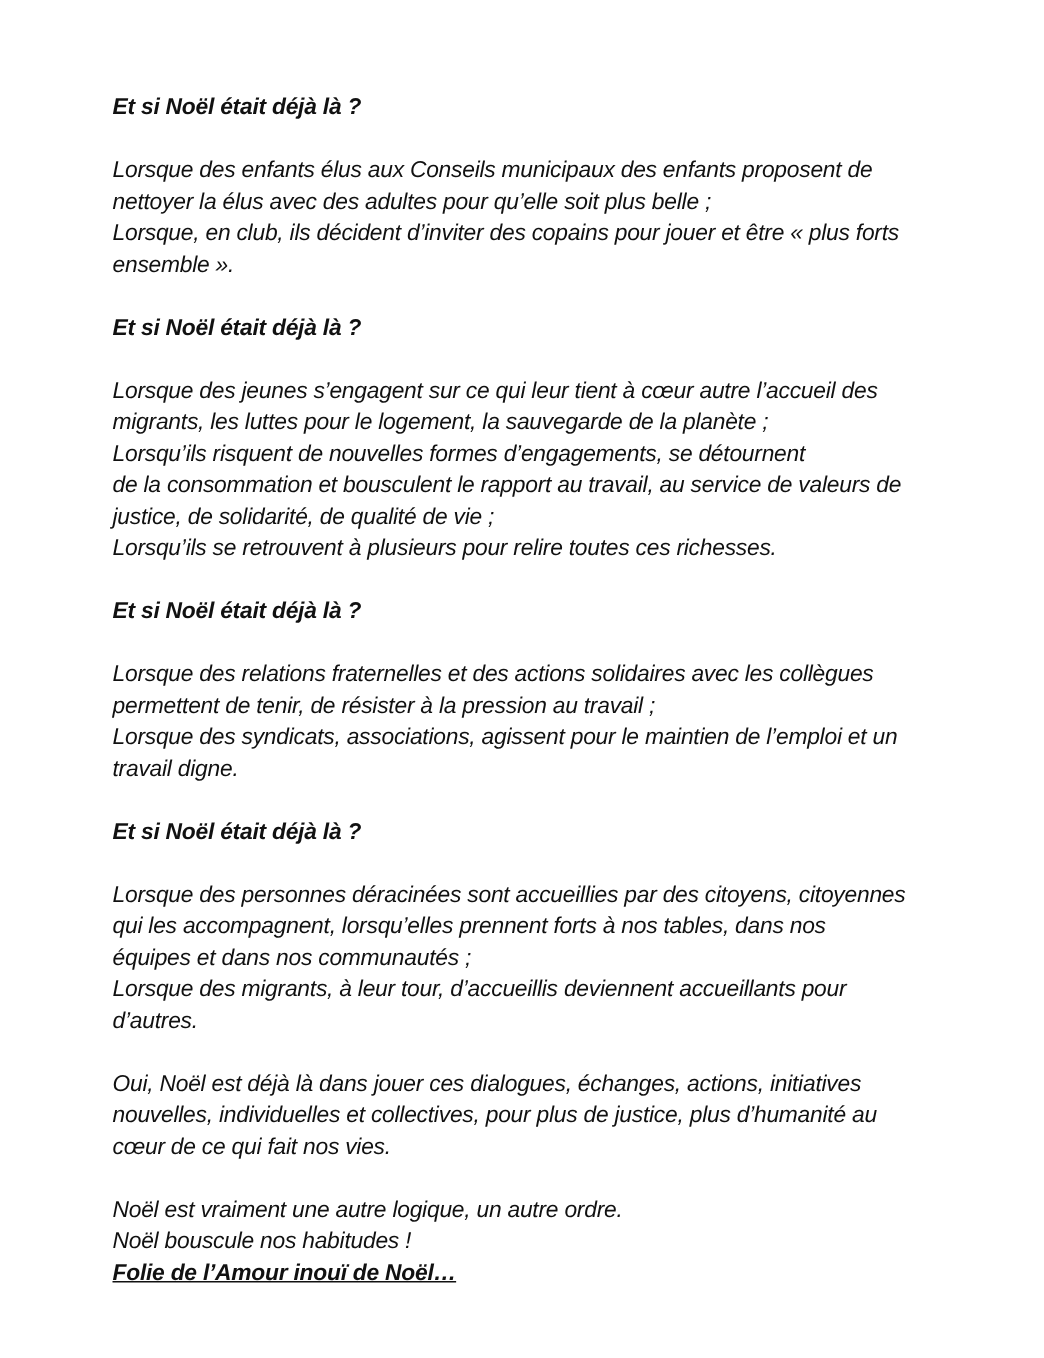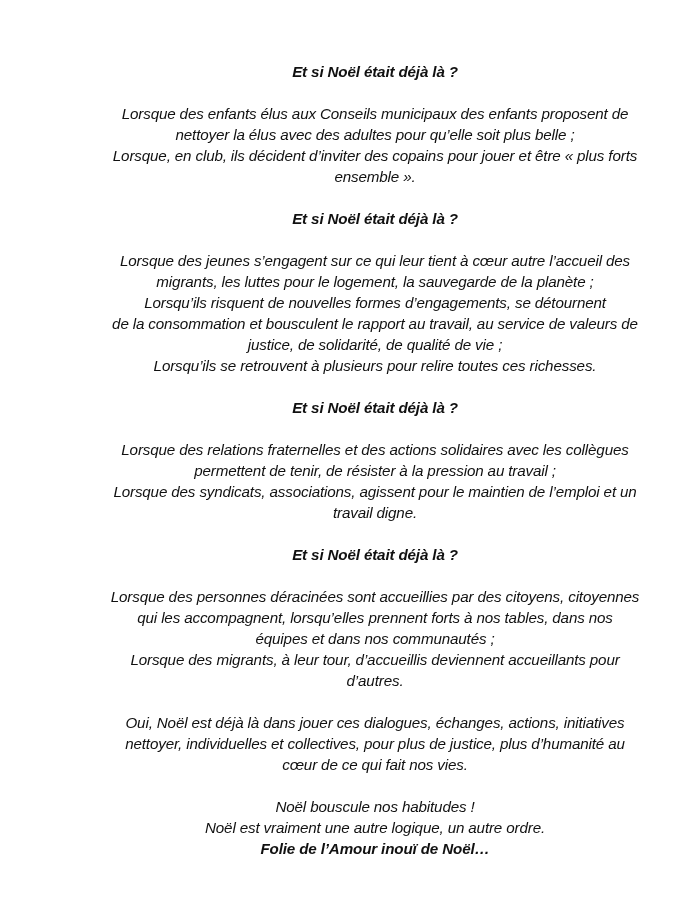--- a/index.html
+++ b/index.html
@@ -2,26 +2,25 @@
 <html><head>
 <meta charset="utf-8">
 <style>
   html, body { margin: 0; padding: 0; background: #ffffff; }
   body { width: 696px; height: 905px; position: relative; overflow: hidden; }
   .page {
     position: absolute; left: 75px; top: 61px; width: 600px;
     font-family: "Liberation Sans", "DejaVu Sans", sans-serif;
     font-size: 15.2px; line-height: 21px; color: #111111;
     letter-spacing: -0.15px;
-    text-align: center;
   }
   .heading { font-weight: bold; font-style: italic; margin: 0; height: 21px; }
   .gap { height: 21px; }
   .line { margin: 0; white-space: nowrap; height: 21px; font-style: italic; }
-  .closing { font-weight: bold; font-style: italic; }
+  .closing { font-weight: bold; font-style: italic; text-decoration: underline; }
 </style>
 </head>
 <body>
 
 <div class="page">
 
   <section>
     <p class="heading">Et si Noël était déjà là ?</p>
     <div class="gap"></div>
     <p class="line">Lorsque des enfants élus aux Conseils municipaux des enfants proposent de</p>
@@ -59,24 +58,24 @@
     <p class="line">Lorsque des personnes déracinées sont accueillies par des citoyens, citoyennes</p>
     <p class="line">qui les accompagnent, lorsqu’elles prennent forts à nos tables, dans nos</p>
     <p class="line">équipes et dans nos communautés ;</p>
     <p class="line">Lorsque des migrants, à leur tour, d’accueillis deviennent accueillants pour</p>
     <p class="line">d’autres.</p>
     <div class="gap"></div>
   </section>
 
   <section>
     <p class="line">Oui, Noël est déjà là dans jouer ces dialogues, échanges, actions, initiatives</p>
-    <p class="line">nettoyer, individuelles et collectives, pour plus de justice, plus d’humanité au</p>
+    <p class="line">nouvelles, individuelles et collectives, pour plus de justice, plus d’humanité au</p>
     <p class="line">cœur de ce qui fait nos vies.</p>
     <div class="gap"></div>
   </section>
 
   <section>
+    <p class="line">Noël est vraiment une autre logique, un autre ordre.</p>
     <p class="line">Noël bouscule nos habitudes !</p>
-    <p class="line">Noël est vraiment une autre logique, un autre ordre.</p>
     <p class="line closing">Folie de l’Amour inouï de Noël…</p>
   </section>
 
 </div>
 
 </body></html>

